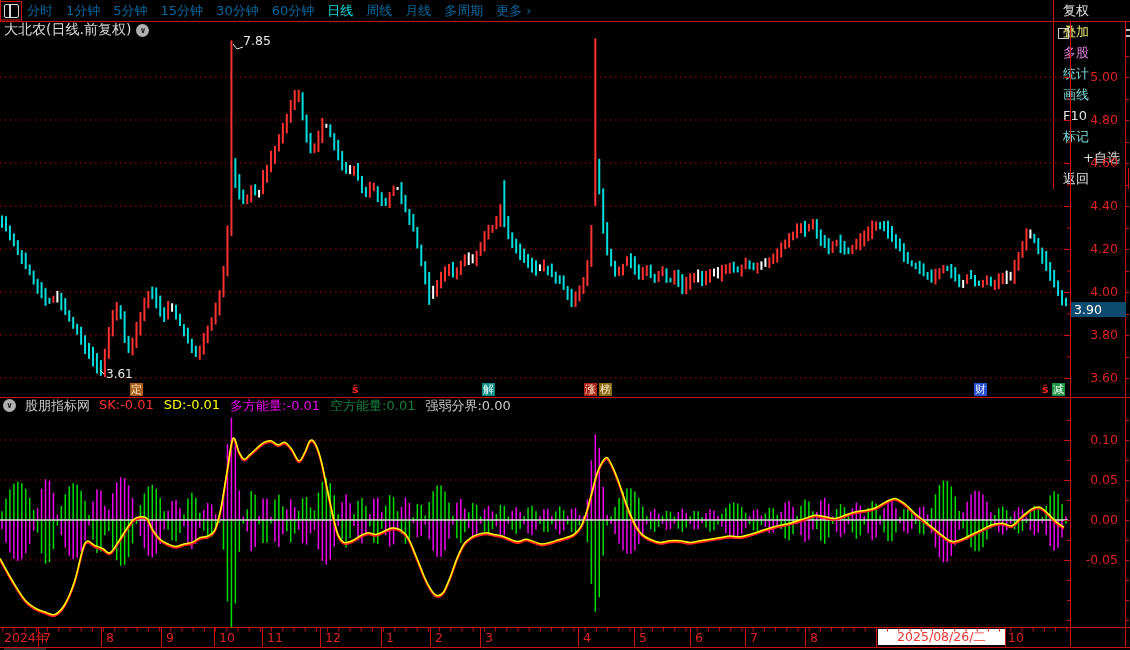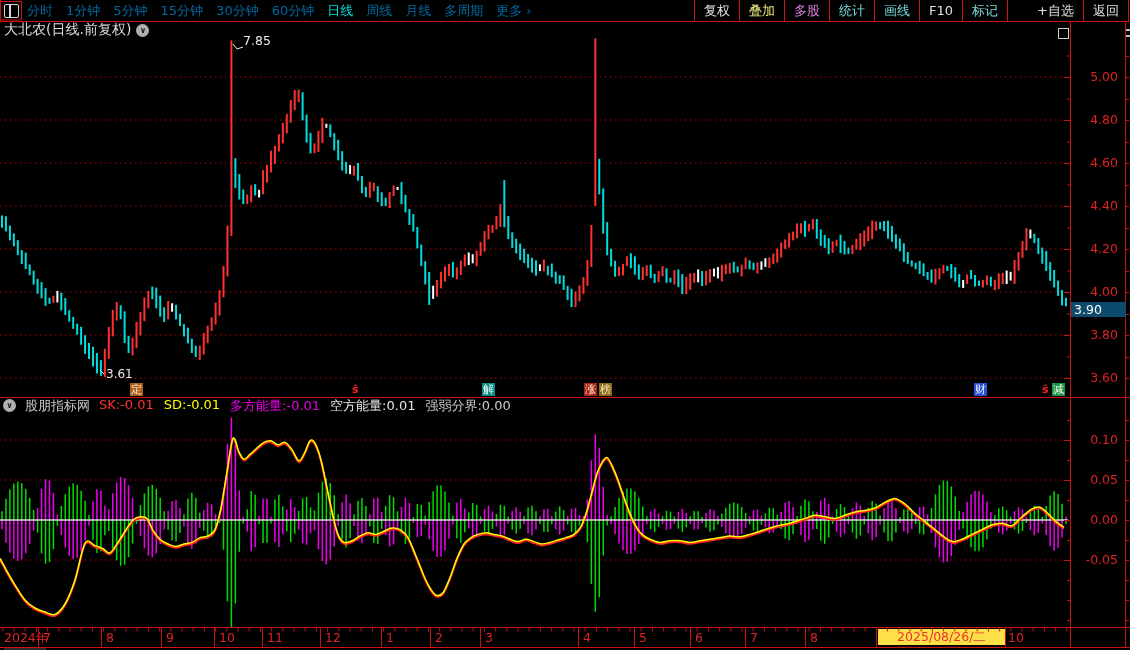--- a/index.html
+++ b/index.html
@@ -5,21 +5,21 @@
   html,body{margin:0;padding:0;background:#000;width:1130px;height:650px;overflow:hidden;
     font-family:"DejaVu Sans",sans-serif;}
   #stage{position:absolute;inset:0;width:1130px;height:650px;background:#000;}
   
   #menubar{position:absolute;left:0;top:0;width:1130px;height:21px;}
   #panel-toggle{position:absolute;left:4px;top:4px;width:13px;height:12px;border:1.5px solid #d8d8d8;border-radius:2px;}
   #panel-toggle::after{content:"";position:absolute;left:4px;top:0;width:1.5px;height:12px;background:#d8d8d8;}
   #menu-left{position:absolute;left:27px;top:0;height:21px;display:flex;align-items:center;gap:13px;}
   #menu-left .mi{font-size:13px;color:#0369a1;white-space:nowrap;cursor:default;}
   #menu-left .mi.active{color:#00dddd;}
-  #menu-right{position:absolute;right:1px;top:0;height:21px;display:flex;align-items:stretch;}
+  #menu-right{position:absolute;right:1px;top:0;height:21px;display:flex;align-items:stretch;flex-direction:column;}
   #menu-right .mi{font-size:13px;line-height:21px;padding:0 9px;border-left:1px solid #cc1111;white-space:nowrap;cursor:default;}
   #menu-right .mi:last-child{border-right:1px solid #cc1111;}
   
   #title-row{position:absolute;left:4px;top:22px;height:16px;display:flex;align-items:center;gap:5px;}
   #chart-title{font-size:14px;color:#dddddd;white-space:nowrap;}
   .chev-circle{display:inline-block;width:13px;height:13px;border-radius:50%;background:#b0b0b0;color:#222;
     font-size:8px;line-height:13px;text-align:center;font-weight:bold;}
   
   #main-chart{position:absolute;left:0;top:38px;width:1070px;height:360px;}
   #osc-chart{position:absolute;left:0;top:413px;width:1070px;height:214px;}
@@ -32,21 +32,21 @@
   #ind-header{position:absolute;left:3px;top:398px;height:15px;display:flex;align-items:center;gap:9px;z-index:7;}
   #ind-title{font-size:13px;color:#c8c8c8;white-space:nowrap;}
   .ind-val{font-size:13px;white-space:nowrap;}
   
   .ax-label{position:absolute;left:1076px;width:42px;text-align:right;font-size:12.5px;color:#e02222;z-index:4;}
   #cur-price{position:absolute;left:1071px;top:302px;width:52px;height:15px;background:#0c4a6e;color:#ffffff;
     font-size:12.5px;line-height:15px;padding-left:3px;z-index:8;}
   
   #date-strip{position:absolute;left:0;top:628px;width:1130px;height:19px;z-index:4;}
   .month-label{position:absolute;top:2px;font-size:12.5px;color:#e02222;white-space:nowrap;}
-  #date-box{position:absolute;left:878px;top:1px;width:127px;height:16px;background:#fde047;color:#ee3333;
+  #date-box{position:absolute;left:878px;top:1px;width:127px;height:16px;background:#ffffff;color:#ee3333;
     font-size:12.5px;line-height:16px;text-align:center;z-index:5;}
   
   #watermark{position:absolute;right:5px;bottom:0px;text-align:right;z-index:9;color:#ffffff;}
   #wm1{font-size:23px;font-weight:bold;letter-spacing:2px;line-height:26px;}
   #wm2{font-family:"DejaVu Serif",serif;font-size:18px;font-weight:bold;line-height:21px;}
   #expand-icon{position:absolute;left:1058px;top:28px;width:9px;height:9px;border:1.5px solid #cccccc;z-index:5;}
   .edge-dash{position:absolute;left:1126px;width:4px;height:2px;background:#bbbbbb;z-index:5;}
   #stub{position:absolute;left:4px;top:648px;width:42px;height:2px;background:#2a2a2a;}
 </style>
 </head>
@@ -378,21 +378,21 @@
 
   <div id="badge-row"></div>
 
   <div id="ind-header">
     <span class="chev-circle">∨</span>
     <span id="ind-title">股朋指标网</span>
     <span id="ind-values" style="display:flex;gap:10px">
         <span class="ind-val" style="color: rgb(255, 50, 50);">SK:-0.01</span>
         <span class="ind-val" style="color: rgb(255, 255, 0);">SD:-0.01</span>
         <span class="ind-val" style="color: rgb(238, 0, 238);">多方能量:-0.01</span>
-        <span class="ind-val" style="color: #e5e5e5; text-align: center;">空方能量:0.01</span>
+        <span class="ind-val" style="color: #15803d; text-align: center;">空方能量:0.01</span>
         <span class="ind-val" style="color: rgb(204, 204, 204);">强弱分界:0.00</span>
       </span>
   </div>
 
   <div id="osc-chart"><svg width="1070" height="214" viewBox="0 0 1070 214">
         <line x1="0" y1="27" x2="1068" y2="27" stroke="#b30000" stroke-width="1" stroke-dasharray="1.5 3.5"></line>
         <line x1="0" y1="67" x2="1068" y2="67" stroke="#b30000" stroke-width="1" stroke-dasharray="1.5 3.5"></line>
         <line x1="0" y1="147" x2="1068" y2="147" stroke="#b30000" stroke-width="1" stroke-dasharray="1.5 3.5"></line>
         <line x1="2" y1="107" x2="2" y2="98.32936469299494" stroke="#00dd00" stroke-width="1.5"></line>
         <line x1="2" y1="107" x2="2" y2="116.27757977849541" stroke="#ee00ee" stroke-width="1.5"></line>

